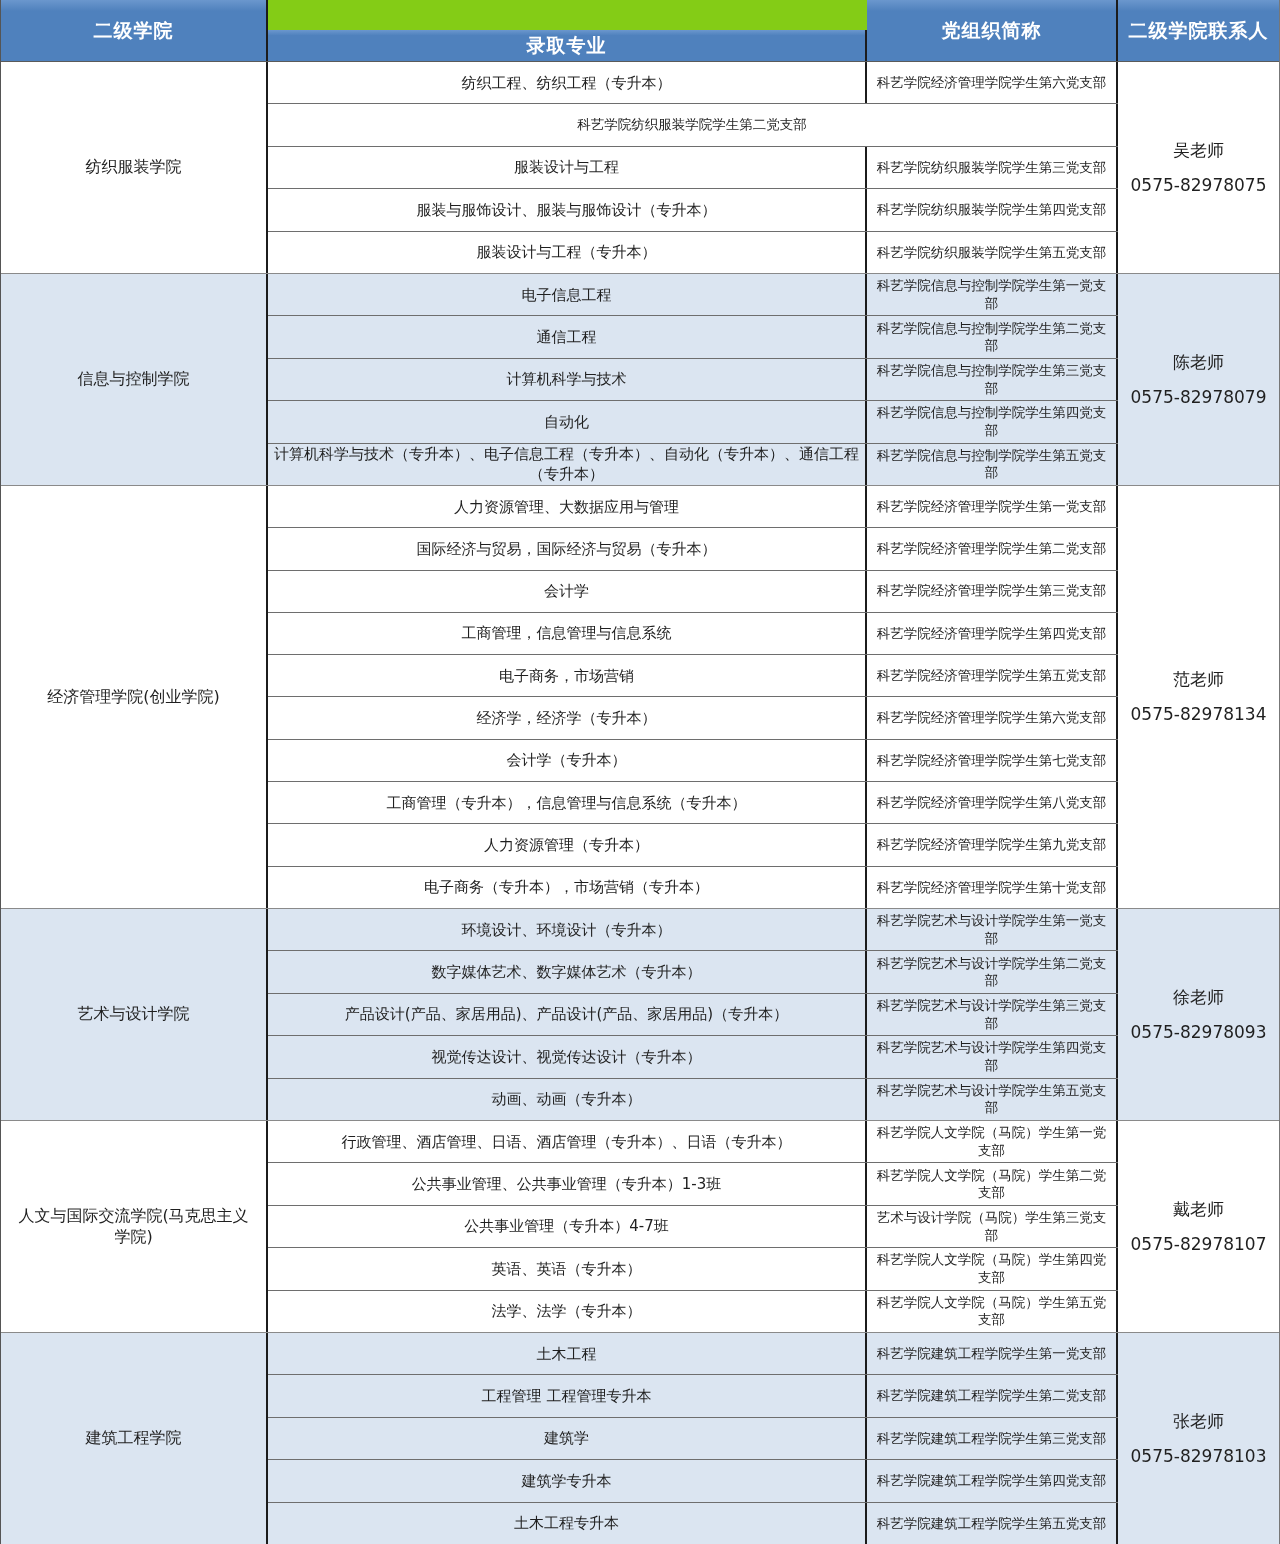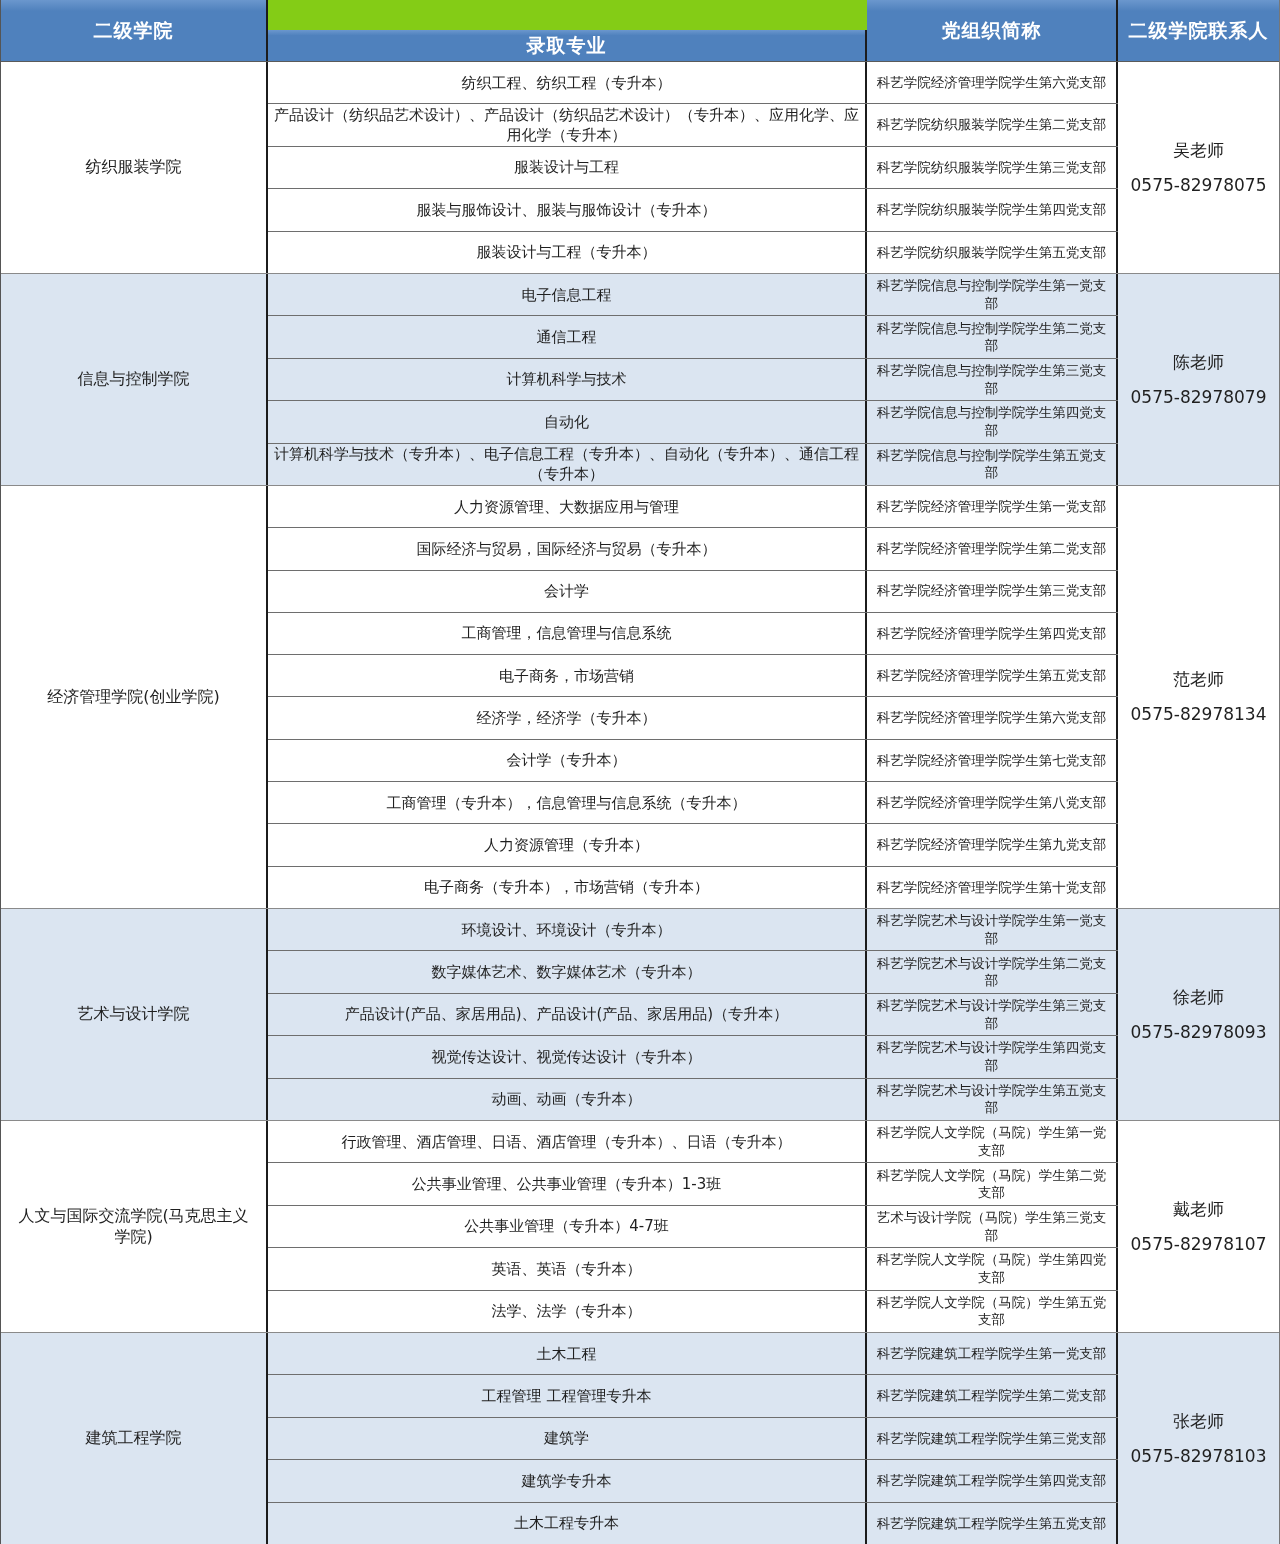--- a/index.html
+++ b/index.html
@@ -74,21 +74,20 @@
   </div>
   <div class="tbody" id="tbody">
       <div class="group band-white" style="flex-grow: 5; flex-basis: 0px;">
         <div class="g-college">纺织服装学院</div>
         <div class="g-mid">
           <div class="row">
             <div class="cell-major">纺织工程、纺织工程（专升本）</div>
             <div class="cell-party">科艺学院经济管理学院学生第六党支部</div>
           </div>
           <div class="row">
-            <div class="cell-major">产品设计（纺织品艺术设计）、产品设计（纺织品艺术设计）（专升本）、应用化学、应用化学（专升本）</div>
             <div class="cell-party">科艺学院纺织服装学院学生第二党支部</div>
           </div>
           <div class="row">
             <div class="cell-major">服装设计与工程</div>
             <div class="cell-party">科艺学院纺织服装学院学生第三党支部</div>
           </div>
           <div class="row">
             <div class="cell-major">服装与服饰设计、服装与服饰设计（专升本）</div>
             <div class="cell-party">科艺学院纺织服装学院学生第四党支部</div>
           </div>

